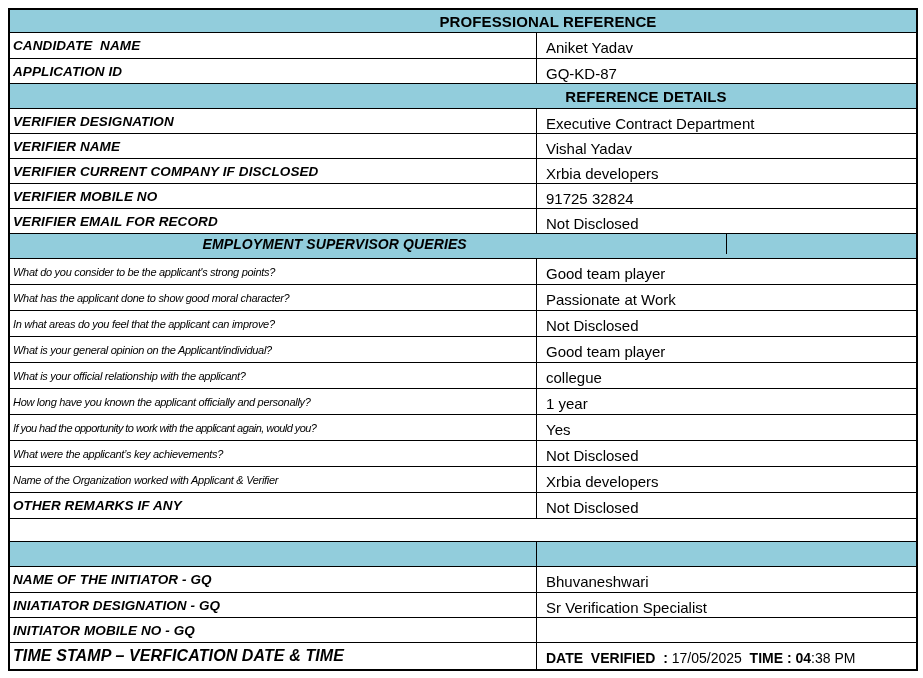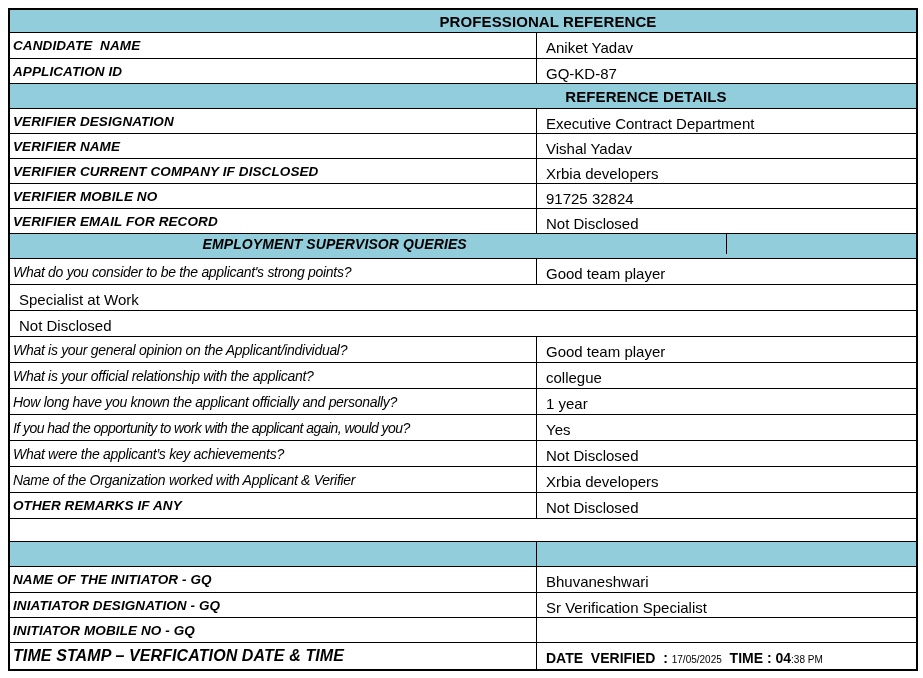--- a/index.html
+++ b/index.html
@@ -33,29 +33,29 @@
     display:flex; align-items:center;
     padding:4px 4px 0 9px;
   }
   .merged { width:100%; height:100%; display:flex; align-items:center; }
   .blue { background:#92CDDC; }
   .lbl-b {
     font-weight:700; font-size:13.5px; letter-spacing:0.1px;
     white-space:pre-wrap;
   }
   .lbl-q {
-    font-weight:400; font-size:14px; letter-spacing:-0.3px;
+    font-weight:400; font-size:11px; letter-spacing:-0.3px;
     white-space:nowrap;
   }
   .val { font-weight:400; font-size:15px; white-space:pre-wrap; }
   .hdr-txt { font-weight:700; font-size:15px; letter-spacing:0.1px; }
   .hdr-main { justify-content:center; padding-left:170px; }
   .hdr-ref  { justify-content:center; padding-left:366px; }
   .seg-b { font-weight:700; font-size:14px; white-space:pre-wrap; }
-  .seg-r { font-weight:400; font-size:10px; white-space:pre-wrap; }
+  .seg-r { font-weight:400; font-size:14px; white-space:pre-wrap; }
 </style>
 </head>
 <body>
 
 <div class="sheet">
   <div class="report-table">
 
     <div class="row h23 blue" style="background: rgb(146, 205, 220);">
       <div class="merged hdr-main">
         <span class="hdr-txt">PROFESSIONAL REFERENCE</span>
@@ -136,25 +136,31 @@
 
     <div class="row h26">
       <div class="cl">
           <span class="lbl-q">What do you consider to be the applicant's strong points?</span>
         </div>
       <div class="cr">
           <span class="val">Good team player</span>
         </div>
     </div>
     <div class="row h26">
-      <div class="cr">
-          <span class="val">Specialist at Work</span>
-        </div>
-    </div>
-    <div class="row h26">
+      <div class="cl">
+          <span class="lbl-q">What has the applicant done to show good moral character?</span>
+        </div>
+      <div class="cr">
+          <span class="val">Passionate at Work</span>
+        </div>
+    </div>
+    <div class="row h26">
+      <div class="cl">
+          <span class="lbl-q">In what areas do you feel that the applicant can improve?</span>
+        </div>
       <div class="cr">
           <span class="val">Not Disclosed</span>
         </div>
     </div>
     <div class="row h26">
       <div class="cl">
           <span class="lbl-q">What is your general opinion on the Applicant/individual?</span>
         </div>
       <div class="cr">
           <span class="val">Good team player</span>

